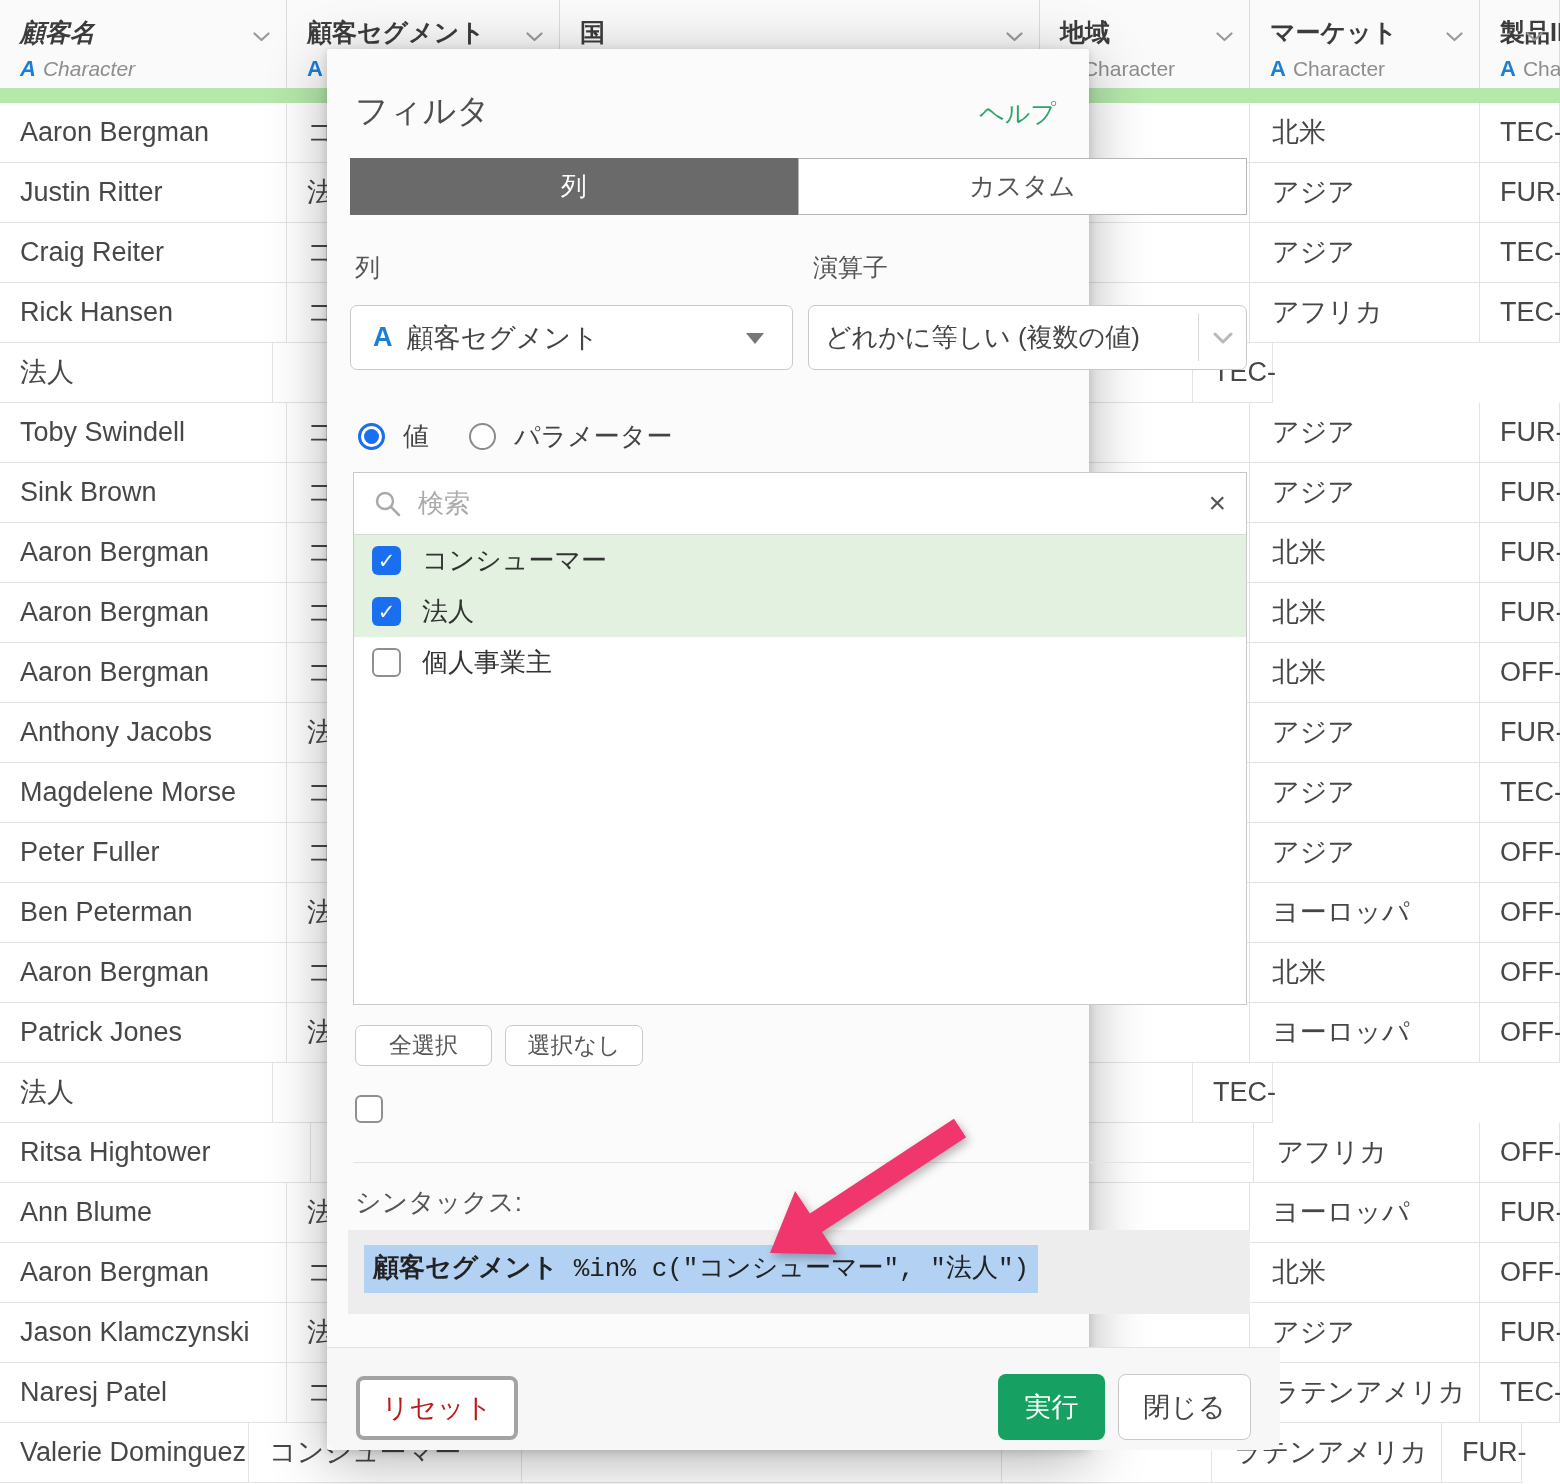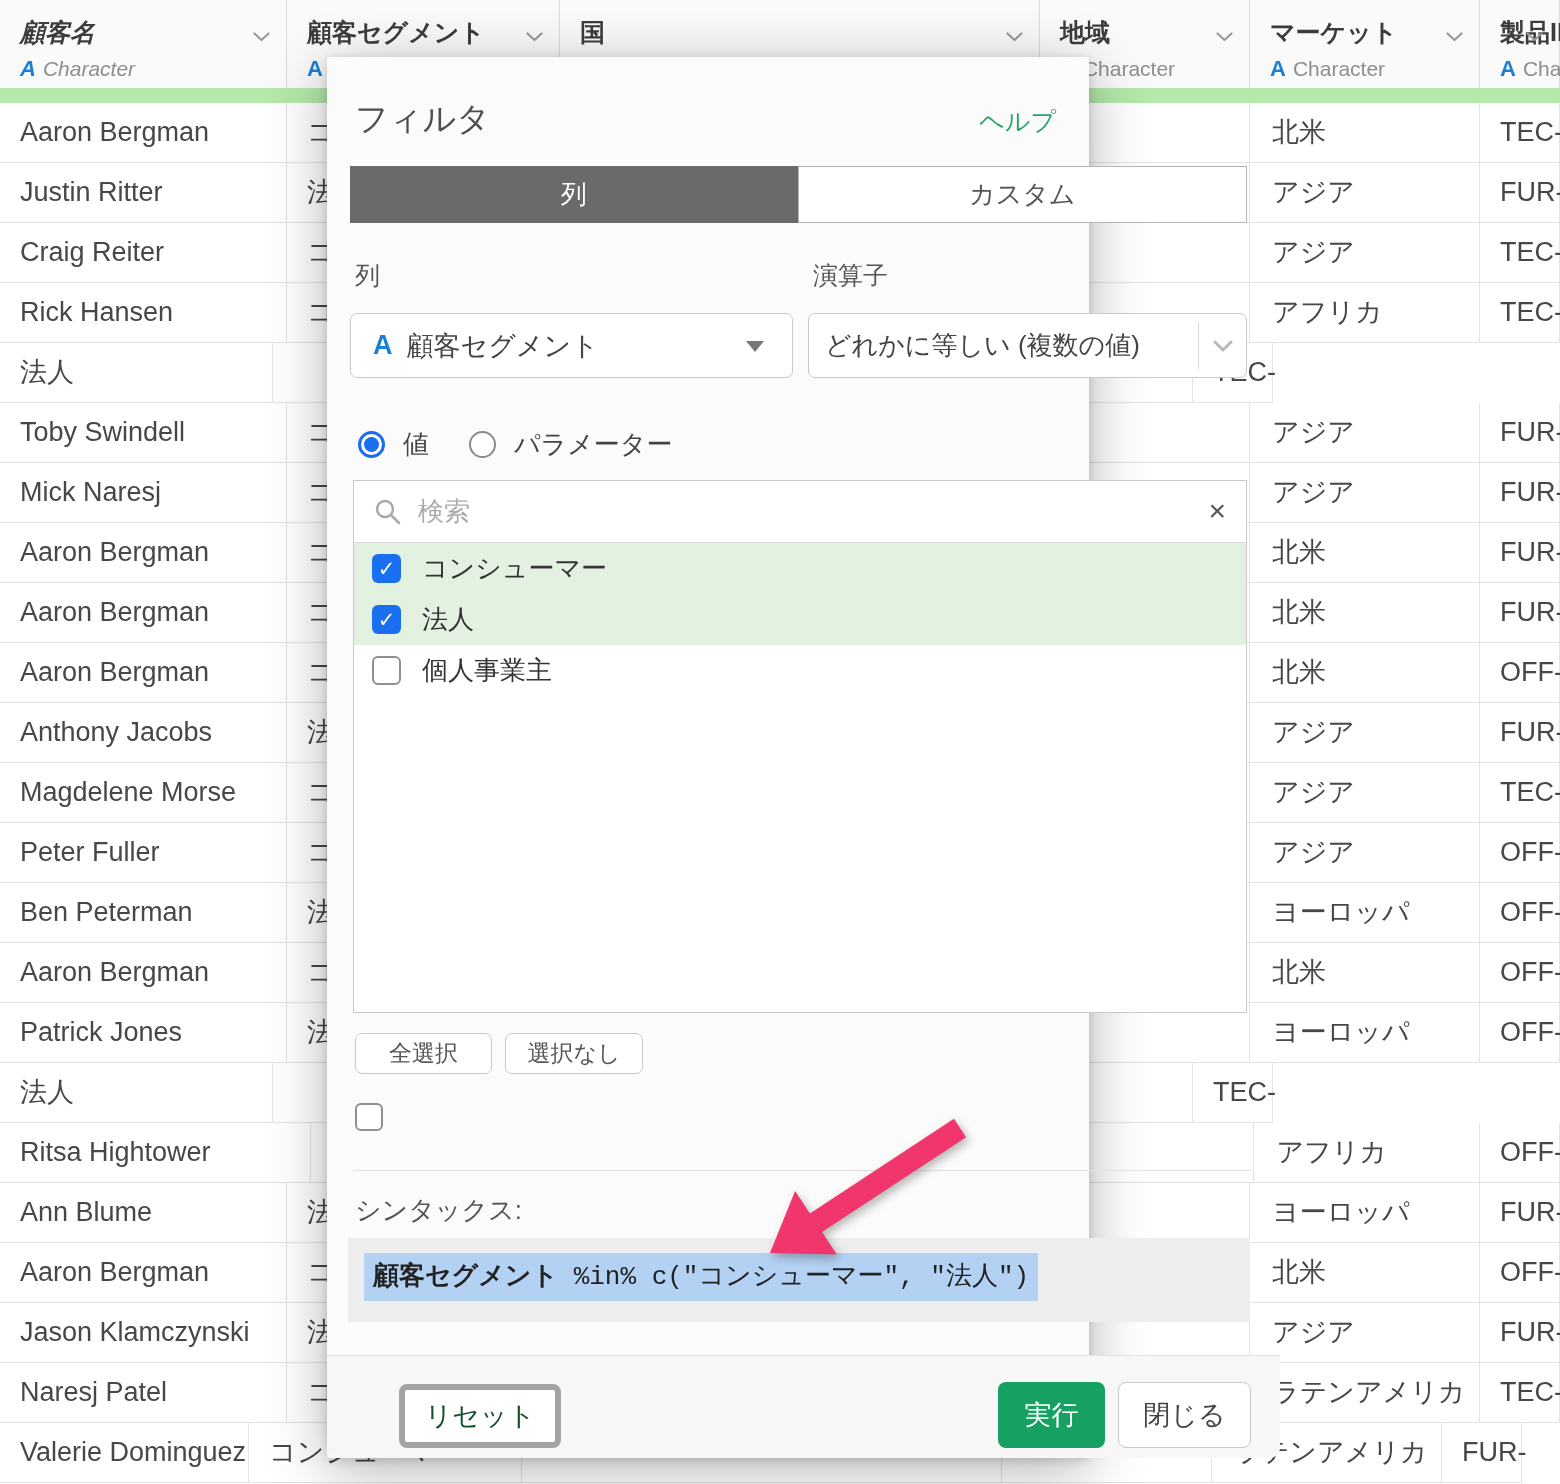--- a/index.html
+++ b/index.html
@@ -15,21 +15,21 @@
   .hchev { position:absolute; top:28px; right:16px; }
   .htype { position:absolute; top:56px; left:20px; font-size:21px; color:#8e8e8e; white-space:nowrap; }
   .htype b { color:#1b7fd6; font-size:22px; margin-right:7px; }
   .greenbar { position:absolute; top:88px; left:0; width:1560px; height:15px; background:#b5e8ab; z-index:1; }
   .tbody { position:absolute; top:103px; left:0; width:1560px; z-index:1; }
   .trow { display:flex; height:60px; background:#fff; }
   .tcell { box-sizing:border-box; border-right:1px solid #e3e3e3; border-bottom:1px solid #e3e3e3;
            padding-left:20px; font-size:27px; color:#474747; line-height:58px; white-space:nowrap; overflow:visible; }
   .tcell.market { padding-left:22px; }
   
-  .modal { position:absolute; left:327px; top:57px; width:762px; height:1401px; background:#fbfbfb;
+  .modal { position:absolute; left:327px; top:49px; width:762px; height:1401px; background:#fbfbfb;
            border-radius:2px; box-shadow:0 12px 60px rgba(0,0,0,.30), 0 2px 10px rgba(0,0,0,.15); z-index:10; }
   .modal * { box-sizing:border-box; }
   .m-title { position:absolute; left:28px; top:40px; font-size:33px; color:#4e4e4e; }
   .m-help  { position:absolute; right:33px; top:48px; font-size:25px; color:#2aa66b; cursor:pointer; }
   .m-tabs  { position:absolute; left:23px; top:109px; width:897px; height:57px; display:flex; }
   .m-tab   { flex:1; display:flex; align-items:center; justify-content:center; font-size:26px; cursor:pointer; }
   .m-tab.active   { background:#6a6a6a; color:#fff; }
   .m-tab.inactive { background:#fff; color:#555; border:1px solid #b5b5b5; }
   .m-lbl { position:absolute; font-size:25px; color:#555; }
   .m-select { position:absolute; top:256px; height:65px; background:#fff; border:1px solid #c9c9c9; border-radius:7px; display:flex; align-items:center; cursor:pointer; }
@@ -70,21 +70,21 @@
   .case-lbl { margin-left:22px; font-size:26px; color:#555; }
   .m-divider { position:absolute; left:26px; width:898px; top:1113px; border-top:1px solid #e2e2e2; }
   .syn-lbl { position:absolute; left:28px; top:1136px; font-size:26px; color:#555; }
   .code { position:absolute; left:21px; top:1181px; width:902px; height:84px; background:#ededed; }
   .hl { display:inline-block; margin:15px 0 0 16px; background:#b3d1f2; padding:5px 9px 8px 9px;
         font-family:"Liberation Mono","DejaVu Sans Mono",monospace; font-size:26px; color:#222; white-space:pre; }
   .hl b { font-family:"Liberation Sans","DejaVu Sans",sans-serif; font-weight:bold; }
   .m-footer { position:absolute; left:0; top:1298px; width:953px; height:103px; background:#f7f7f7;
               border-top:1px solid #e2e2e2; border-radius:0 0 10px 10px; }
   .f-btn { position:absolute; display:flex; align-items:center; justify-content:center; border-radius:8px; font-size:27px; cursor:pointer; }
-  #btn-reset { left:29px;  top:28px; width:162px; height:64px; background:#fff; border:6px solid #a3a3a3; color:#14532d;margin-left:43px; }
+  #btn-reset { left:29px;  top:28px; width:162px; height:64px; background:#fff; border:4px solid #a3a3a3; color:#b91c1c; }
   #btn-run   { left:671px; top:26px; width:107px; height:66px; background:#16a163; color:#fff; }
   #btn-close { left:791px; top:26px; width:133px; height:66px; background:#fff; border:1px solid #c9c9c9; color:#444; }
   .arrow-svg { position:absolute; left:680px; top:1108px; z-index:20; filter:drop-shadow(3px 4px 5px rgba(0,0,0,.28)); pointer-events:none; }
 </style>
 </head>
 <body>
 
 <div class="hdr" id="hdr">
     <div class="hcell" style="width: 287px; font-style: italic;">
       <span class="hname">顧客名</span>
@@ -172,21 +172,21 @@
     </div>
     <div class="trow">
       <div class="tcell" style="width: 287px;">Toby Swindell</div>
       <div class="tcell" style="width: 273px;">コンシューマー</div>
       <div class="tcell" style="width: 480px;"></div>
       <div class="tcell" style="width: 210px;"></div>
       <div class="tcell market" style="width: 230px;">アジア</div>
       <div class="tcell" style="width: 80px;">FUR-</div>
     </div>
     <div class="trow">
-      <div class="tcell" style="width: 287px;">Mick Naresj</div>
+      <div class="tcell" style="width: 287px;">Sink Brown</div>
       <div class="tcell" style="width: 273px;">コンシューマー</div>
       <div class="tcell" style="width: 480px;"></div>
       <div class="tcell" style="width: 210px;"></div>
       <div class="tcell market" style="width: 230px;">アジア</div>
       <div class="tcell" style="width: 80px;">FUR-</div>
     </div>
     <div class="trow">
       <div class="tcell" style="width: 287px;">Aaron Bergman</div>
       <div class="tcell" style="width: 273px;">コンシューマー</div>
       <div class="tcell" style="width: 480px;"></div>

